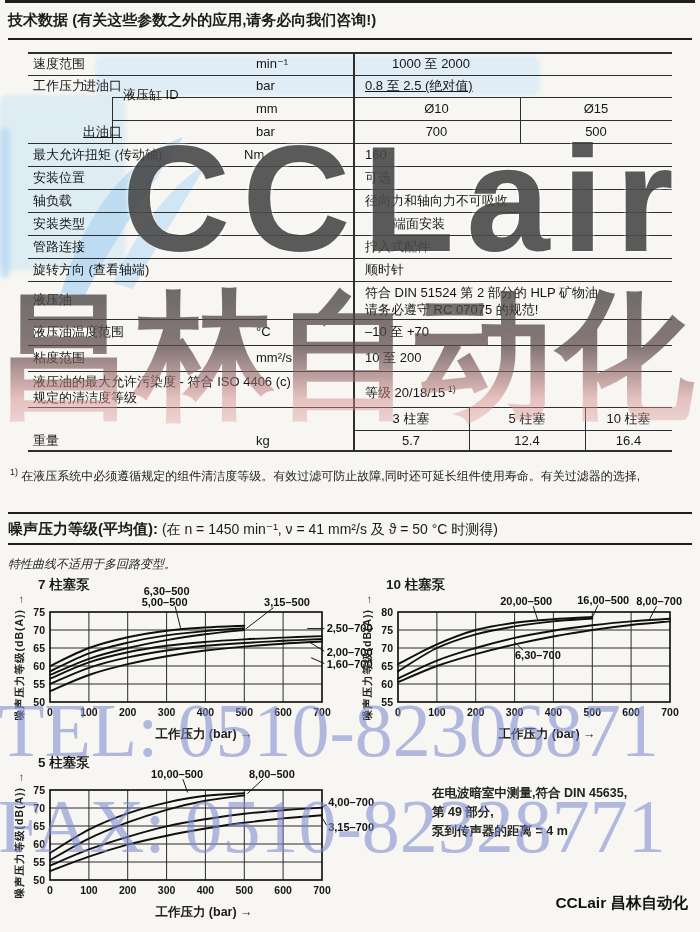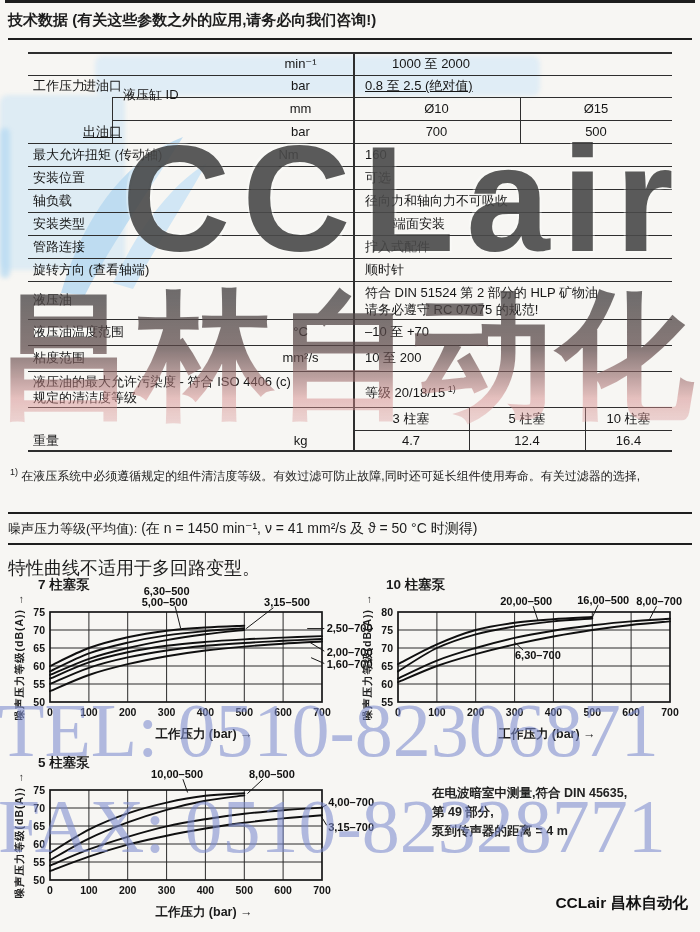--- a/index.html
+++ b/index.html
@@ -10,29 +10,29 @@
     color:#1c1c1c;
   }
   .abs{position:absolute;}
   .hline{position:absolute;background:#1e1e1e;}
   .doc-title{font-size:15px;font-weight:bold;white-space:nowrap;}
   .doc-title .rest{font-weight:bold;}
   
   #spec-table{position:absolute;left:28px;top:52px;width:644px;height:400px;}
   .t-line{position:absolute;background:#2e2e2e;}
   .t-cell{position:absolute;font-size:13px;line-height:1.3;white-space:nowrap;color:#161616;}
-  .t-unit{text-align:center;}
+  .t-unit{text-align:left;}
   .t-center{text-align:center;}
   sup{font-size:9px;}
   
   .footnote{font-size:12px;line-height:16px;color:#222;}
   
   .section-title{font-size:14px;white-space:nowrap;}
-  .section-title .b{font-weight:normal;font-size:13px;}
-  .curves-note{font-size:18px;}
+  .section-title .b{font-weight:bold;font-size:15px;}
+  .curves-note{font-size:12px;font-style:italic;}
   
   .chart{position:absolute;}
   .chart-title{position:absolute;top:-2px;left:30px;font-size:13.5px;font-weight:bold;white-space:nowrap;}
   .chart-ylabel{
     position:absolute;left:-63px;top:72px;width:150px;height:14px;
     transform:rotate(-90deg);text-align:center;font-size:10.5px;font-weight:bold;
     white-space:nowrap;letter-spacing:1px;
   }
   .chart-xlabel{position:absolute;top:148px;width:100%;text-align:center;font-size:12.5px;font-weight:bold;}
   .chart svg{position:absolute;top:6px;left:2px;}
@@ -98,20 +98,21 @@
       <div class="t-line" style="left: 0px; top: 267px; width: 644px; height: 1px;"></div>
       <div class="t-line" style="left: 0px; top: 293px; width: 644px; height: 1px;"></div>
       <div class="t-line" style="left: 0px; top: 319px; width: 644px; height: 1px;"></div>
       <div class="t-line" style="left: 0px; top: 355px; width: 644px; height: 1px;"></div>
       <div class="t-line" style="left: 325px; top: 378px; width: 319px; height: 1px;"></div>
       <div class="t-line" style="left: 325px; top: 0px; width: 1.5px; height: 400px;"></div>
       <div class="t-line" style="left: 84px; top: 45px; width: 1px; height: 46px;"></div>
       <div class="t-line" style="left: 492px; top: 45px; width: 1px; height: 46px;"></div>
       <div class="t-line" style="left: 441px; top: 355px; width: 1px; height: 45px;"></div>
       <div class="t-line" style="left: 557px; top: 355px; width: 1px; height: 45px;"></div>
+      <div class="t-cell" style="left: 5px; top: 0px; width: 300px; height: 23px; line-height: 23px;">速度范围</div>
       <div class="t-cell t-unit" style="left: 228px; top: 0px; width: 89px; height: 23px; line-height: 23px;">min⁻¹</div>
       <div class="t-cell" style="left: 337px; top: 0px; width: 307px; height: 23px; line-height: 23px; margin-left: 27px;">1000 至 2000</div>
       <div class="t-cell" style="left: 5px; top: 23px; width: 300px; height: 22px; line-height: 22px;">工作压力</div>
       <div class="t-cell" style="left: 55px; top: 23px; width: 160px; height: 22px; line-height: 22px;">进油口</div>
       <div class="t-cell t-unit" style="left: 228px; top: 23px; width: 89px; height: 22px; line-height: 22px;">bar</div>
       <div class="t-cell" style="left: 337px; top: 23px; width: 307px; height: 22px; line-height: 22px; text-decoration: underline;">0.8 至 2.5 (绝对值)</div>
       <div class="t-cell" style="left: 95px; top: 31px; width: 160px; height: 23px; line-height: 23px;">液压缸 ID</div>
       <div class="t-cell t-unit" style="left: 228px; top: 45px; width: 89px; height: 23px; line-height: 23px;">mm</div>
       <div class="t-cell t-center" style="left: 325px; top: 45px; width: 167px; height: 23px; line-height: 23px;">Ø10</div>
       <div class="t-cell t-center" style="left: 492px; top: 45px; width: 152px; height: 23px; line-height: 23px;">Ø15</div>
@@ -146,21 +147,21 @@
       <div class="t-cell" style="left: 5px; top: 319px; width: 315px; height: 36px; line-height: 16px; padding-top: 3px;">
         <div>液压油的最大允许污染度 - 符合 ISO 4406 (c)</div>
         <div>规定的清洁度等级</div>
       </div>
       <div class="t-cell" style="left: 337px; top: 319px; width: 307px; height: 36px; line-height: 36px;">等级 20/18/15<sup> 1)</sup></div>
       <div class="t-cell t-center" style="left: 325px; top: 355px; width: 116px; height: 23px; line-height: 23px;">3 柱塞</div>
       <div class="t-cell t-center" style="left: 441px; top: 355px; width: 116px; height: 23px; line-height: 23px;">5 柱塞</div>
       <div class="t-cell t-center" style="left: 557px; top: 355px; width: 87px; height: 23px; line-height: 23px;">10 柱塞</div>
       <div class="t-cell" style="left: 5px; top: 378px; width: 300px; height: 22px; line-height: 22px;">重量</div>
       <div class="t-cell t-unit" style="left: 228px; top: 378px; width: 89px; height: 22px; line-height: 22px;">kg</div>
-      <div class="t-cell t-center" style="left: 325px; top: 378px; width: 116px; height: 22px; line-height: 22px;">4.7</div>
+      <div class="t-cell t-center" style="left: 325px; top: 378px; width: 116px; height: 22px; line-height: 22px;">5.7</div>
       <div class="t-cell t-center" style="left: 441px; top: 378px; width: 116px; height: 22px; line-height: 22px;">12.4</div>
       <div class="t-cell t-center" style="left: 557px; top: 378px; width: 87px; height: 22px; line-height: 22px;">16.4</div>
     </div>
 
   <div class="abs footnote" style="left:10px;top:464px;width:684px;">
     <div><sup>1)</sup> <span>在液压系统中必须遵循规定的组件清洁度等级。有效过滤可防止故障,同时还可延长组件使用寿命。有关过滤器的选择,</span></div>
   </div>
 
   <div class="hline" style="left:8px;top:512px;width:684px;height:1.5px;"></div>
   <div class="abs section-title" style="left:8px;top:520px;">

